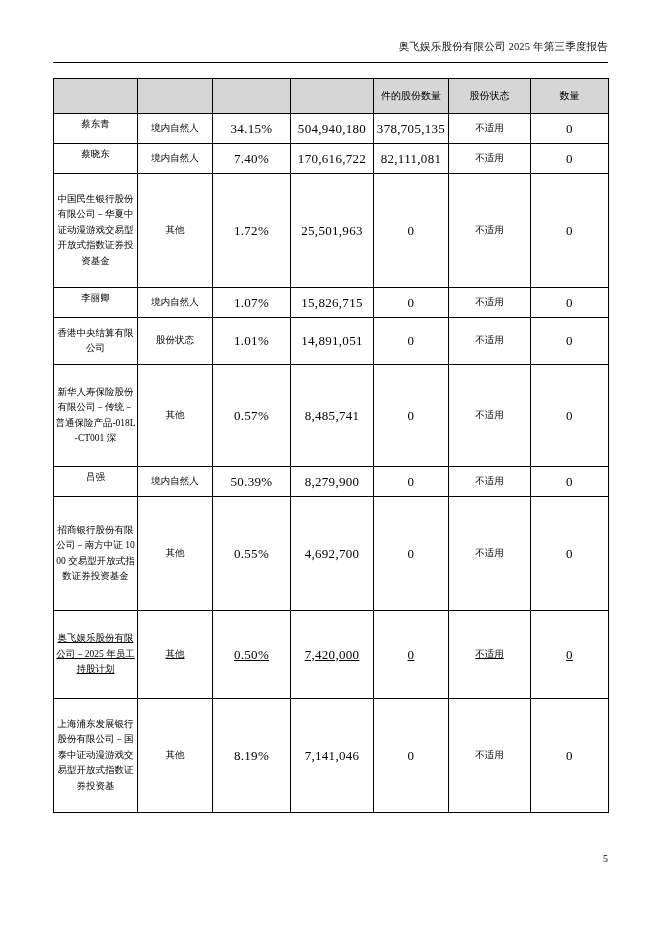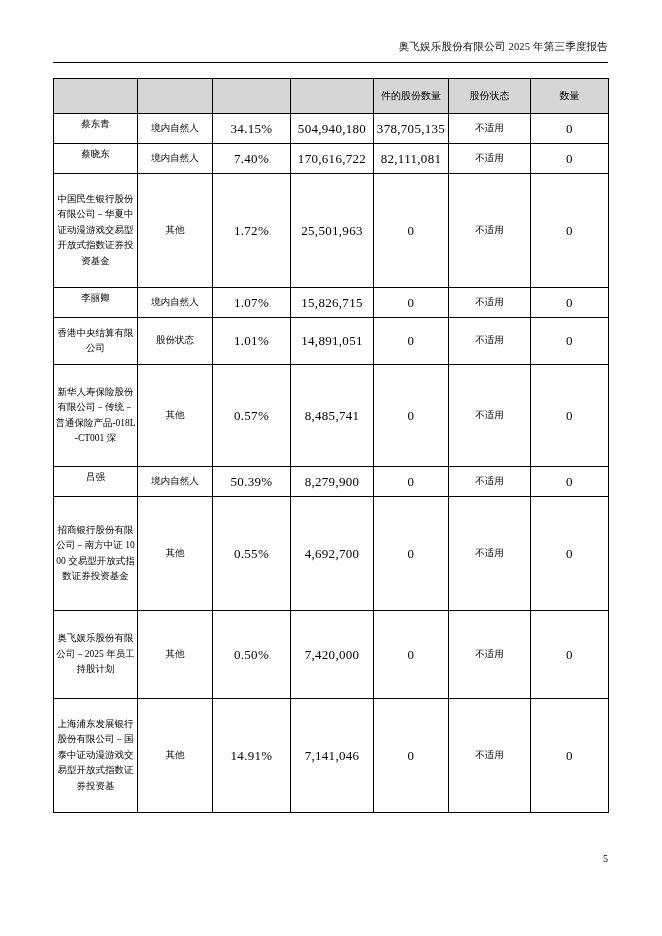--- a/index.html
+++ b/index.html
@@ -104,21 +104,21 @@
   }
   .num-cell {
     font-size: 13px;
     letter-spacing: 0.3px;
   }
 
   .r-short { height: 30px; }
   .r-two   { height: 47px; margin-left: 8px; }
   .r-tall7 { height: 114px; }
   .r-tall6 { height: 102px; }
-  .r-tall5 { height: 88px; }
+  .r-tall5 { height: 88px; text-decoration: underline; }
 
   
   .page-number {
     position: absolute;
     top: 853px;
     left: 53px;
     width: 555px;
     text-align: right;
     font-size: 10px;
     color: #000;
@@ -242,21 +242,21 @@
         <td class="num-cell">0.50%</td>
         <td class="num-cell">7,420,000</td>
         <td class="num-cell">0</td>
         <td>不适用</td>
         <td class="num-cell">0</td>
       </tr>
 
       <tr class="r-tall7">
         <td class="name-cell">上海浦东发展银行股份有限公司－国泰中证动漫游戏交易型开放式指数证券投资基</td>
         <td>其他</td>
-        <td class="num-cell">14.91%</td>
+        <td class="num-cell">8.19%</td>
         <td class="num-cell">7,141,046</td>
         <td class="num-cell">0</td>
         <td>不适用</td>
         <td class="num-cell">0</td>
       </tr>
 
     </tbody>
   </table>
 
   <div class="page-number">5</div>

